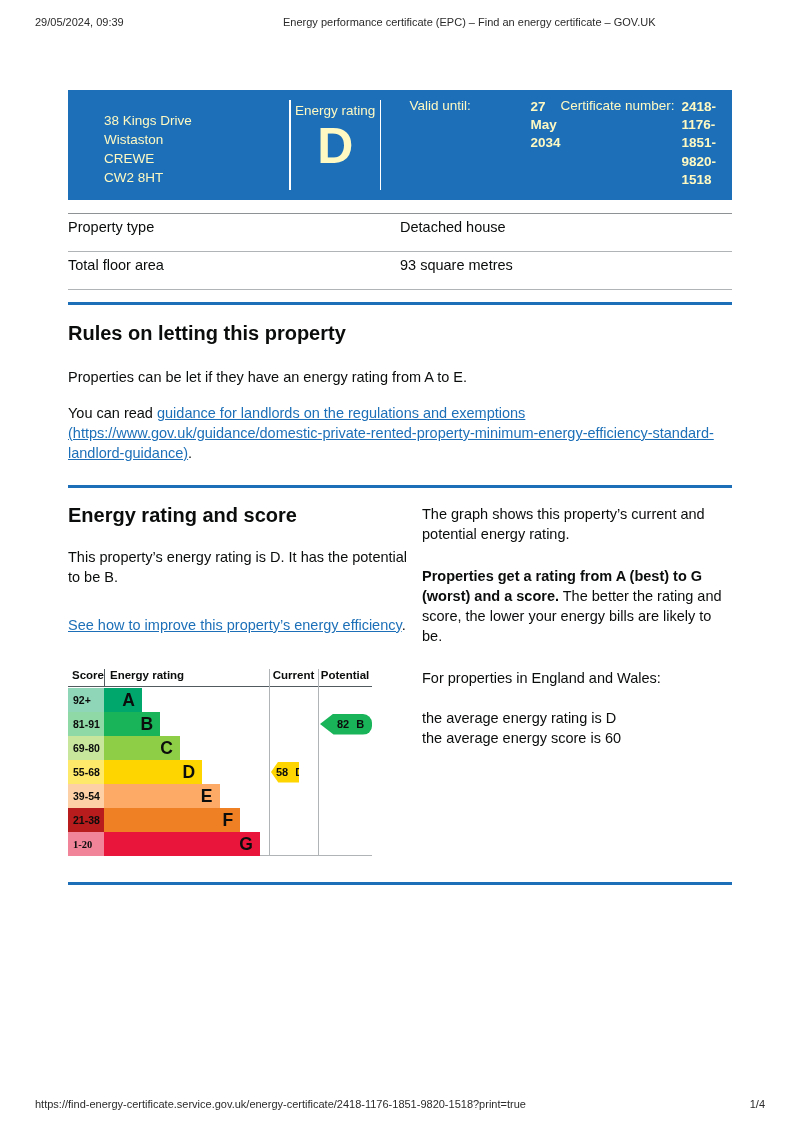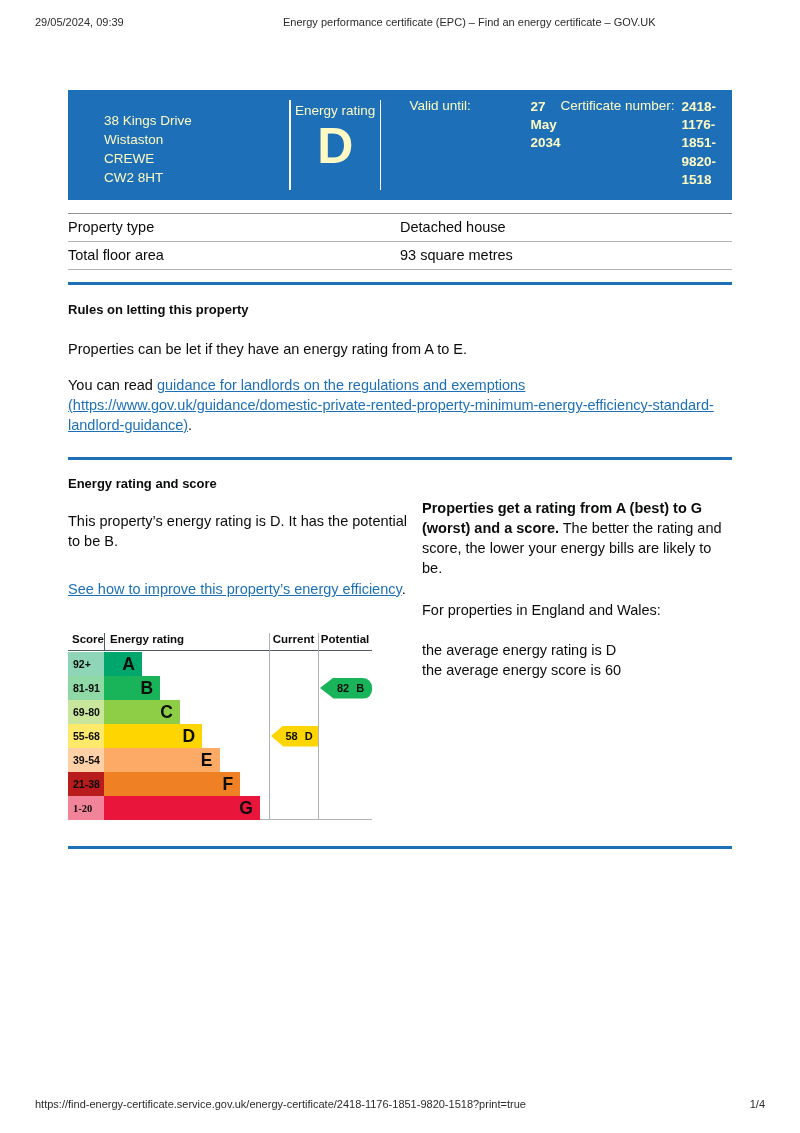--- a/index.html
+++ b/index.html
@@ -20,30 +20,30 @@
   .sb-vline { width:2px; background:#fff; margin:10px 0; }
   .sb-rating { width:97px; display:flex; flex-direction:column; align-items:center; padding-top:13px; }
   .sb-rating-letter { font-size:50px; font-weight:bold; line-height:1; margin-top:3px; }
   .sb-right { flex:1; padding:8px 16px 8px 28px; display:flex; }
   .sb-row { display:flex; }
   .sb-label { flex:0 0 121px; }
   .sb-value { font-weight:bold; flex:1; line-height:1.35; overflow-wrap:break-word; }
   .sb-hline { border:0; border-top:2px solid #fff; margin:11px 0 10px 0; }
 
   .prop-table { margin-top:13px; border-top:1px solid #8f9295; font-size:14.5px; }
-  .prop-row { display:flex; border-bottom:1px solid #b1b4b6; padding:5px 0 6px 0; }
+  .prop-row { display:flex; border-bottom:1px solid #b1b4b6; padding:5px 0 16px 0; }
   .prop-key { flex:0 0 332px; }
   .prop-val { flex:1; }
 
   .hr-blue { border:0; border-top:3px solid #1d70b8; }
   .hr-1 { margin-top:12px; }
   .hr-2 { margin-top:22px; }
   .hr-3 { margin-top:26px; }
 
-  h2 { font-size:13px; font-weight:bold; }
+  h2 { font-size:20px; font-weight:bold; }
   .rules h2 { margin-top:17px; }
   p { font-size:14.5px; line-height:1.38; }
   .rules .p1 { margin-top:22px; }
   .rules .p2 { margin-top:16px; max-width:655px; }
   a { color:#1d70b8; text-decoration:underline; cursor:pointer; }
 
   .two-col { margin-top:16px; display:flex; gap:14px; }
   .col-left { width:340px; }
   .col-right { width:310px; }
   .col-left .p1 { margin-top:20px; }
@@ -62,21 +62,21 @@
   .eh-potential { width:54px; text-align:center; }
   .epc-rows { position:absolute; top:19px; left:0; }
   .epc-row { display:flex; height:24px; width:250px; }
   .epc-score { width:36px; font-size:10.5px; font-weight:bold; display:flex; align-items:center; padding-left:5px; }
   .epc-barwrap { width:165px; }
   .epc-bar { height:100%; display:flex; align-items:center; justify-content:flex-end; padding-right:7px; font-size:17.5px; font-weight:bold; }
   .chart-vline { position:absolute; top:0; bottom:0; width:1px; background:#b1b4b6; }
   .vl-1 { left:201px; } .vl-2 { left:250px; }
   .chart-vline-short { position:absolute; top:0; height:18px; width:1px; background:#505a5f; left:36px; }
   .epc-arrow { position:absolute; height:21px; display:flex; align-items:center; justify-content:center; gap:7px; padding-left:9px; font-size:11px; font-weight:bold; color:#0b0c0c; clip-path:polygon(0 50%, 26% 0, 100% 0, 100% 100%, 26% 100%); }
-  .arrow-current { left:203px; width:47px; }
+  .arrow-current { left:203px; width:28px; }
   .arrow-potential { left:252px; width:52px;border-radius:9px; }
 </style>
 </head>
 <body>
 
 <div class="print-header">
   <span>29/05/2024, 09:39</span>
   <span class="ph-title">Energy performance certificate (EPC) – Find an energy certificate – GOV.UK</span>
 </div>
 
@@ -209,20 +209,21 @@
           <span class="let">D</span>
         </div>
         <div class="epc-arrow arrow-potential" style="background: rgb(25, 180, 89); top: 44.5px;">
           <span class="num">82</span>
           <span class="let">B</span>
         </div>
       </div>
     </div>
 
     <div class="col-right">
+      <p class="rp1">The graph shows this property’s current and potential energy rating.</p>
       <p class="rp2"><strong>Properties get a rating from A (best) to G (worst) and a score.</strong><span> The better the rating and score, the lower your energy bills are likely to be.</span></p>
       <p class="rp3">For properties in England and Wales:</p>
       <p class="rp4"><span>the average energy rating is D</span><br><span>the average energy score is 60</span></p>
     </div>
   </div>
 
   <hr class="hr-blue hr-3">
 </div>
 
 <div class="print-footer">

